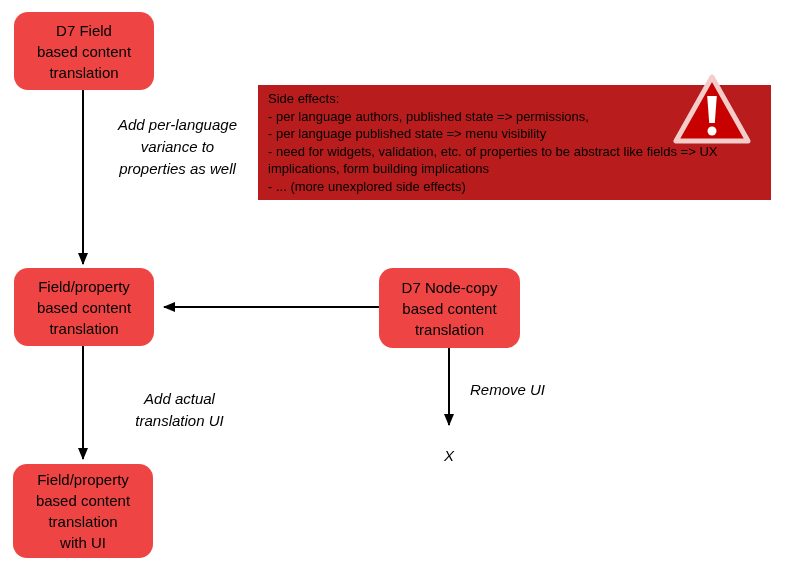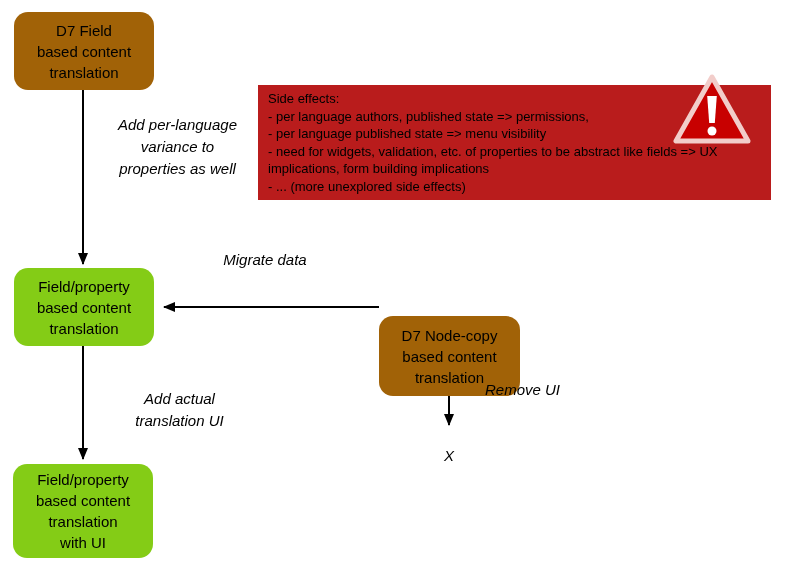--- a/index.html
+++ b/index.html
@@ -17,26 +17,26 @@
     border-radius: 14px;
     display: flex;
     align-items: center;
     justify-content: center;
     text-align: center;
     white-space: pre-line;
     font-size: 15px;
     line-height: 21px;
     box-sizing: border-box;
   }
-  .node-blue   { background: #a16207; }
-  .node-yellow { background: #84cc16; }
+  .node-blue   { background: #ef4444; }
+  .node-yellow { background: #ef4444; }
 
   #node-d7-field        { left: 14px;  top: 12px;  width: 140px; height: 78px; }
   #node-field-property  { left: 14px;  top: 268px; width: 140px; height: 78px; }
-  #node-d7-node-copy    { left: 379px; top: 268px; width: 141px; height: 80px; margin-top: 48px; }
+  #node-d7-node-copy    { left: 379px; top: 268px; width: 141px; height: 80px; }
   #node-field-property-ui { left: 13px; top: 464px; width: 140px; height: 94px; }
 
   .note {
     position: absolute;
     left: 258px; top: 85px;
     width: 513px; height: 115px;
     background: #b91c1c;
     font-size: 13px;
     line-height: 17.5px;
     padding: 5px 10px;
@@ -48,21 +48,21 @@
     position: absolute;
     font-size: 15px;
     line-height: 22px;
     white-space: pre-line;
     text-align: center;
     font-style: italic;
   }
   #label-add-per-language { left: 95px;  top: 114px; width: 165px; }
   #label-migrate-data     { left: 200px; top: 249px; width: 130px; }
   #label-add-translation-ui { left: 102px; top: 388px; width: 155px; }
-  #label-remove-ui        { left: 485px; top: 379px; width: 120px; text-align: left; }
+  #label-remove-ui        { left: 470px; top: 379px; width: 120px; text-align: left; }
   #label-terminator-x     { left: 438px; top: 445px; width: 22px; }
 
   #arrows-layer, #warning-layer {
     position: absolute;
     pointer-events: none;
   }
   #arrows-layer { left: 0; top: 0; }
   #warning-layer { left: 670px; top: 72px; }
   #arrows-layer line { stroke: #000000; stroke-width: 2px; }
 </style>
@@ -110,21 +110,20 @@
   <svg id="warning-layer" width="84" height="76" viewBox="0 0 84 76">
     <polygon points="42,5 6,69 78,69" stroke="#f2cdca" stroke-width="5" stroke-linejoin="round" fill="#c80000"></polygon>
     <path d="M37.2,24 L46.8,24 L44.8,51 L39.2,51 z" fill="#ffffff"></path>
     <circle cx="42" cy="59" r="4.5" fill="#ffffff"></circle>
   </svg>
 
   <div class="edge-label" id="label-add-per-language">Add per-language
 variance to
 properties as well</div>
 
-  <div class="edge-label" id="label-migrate-data">Migrate data</div>
 
   <div class="edge-label" id="label-add-translation-ui">Add actual
 translation UI</div>
 
   <div class="edge-label" id="label-remove-ui">Remove UI</div>
 
   <div class="edge-label" id="label-terminator-x">X</div>
 
 </div>
 

